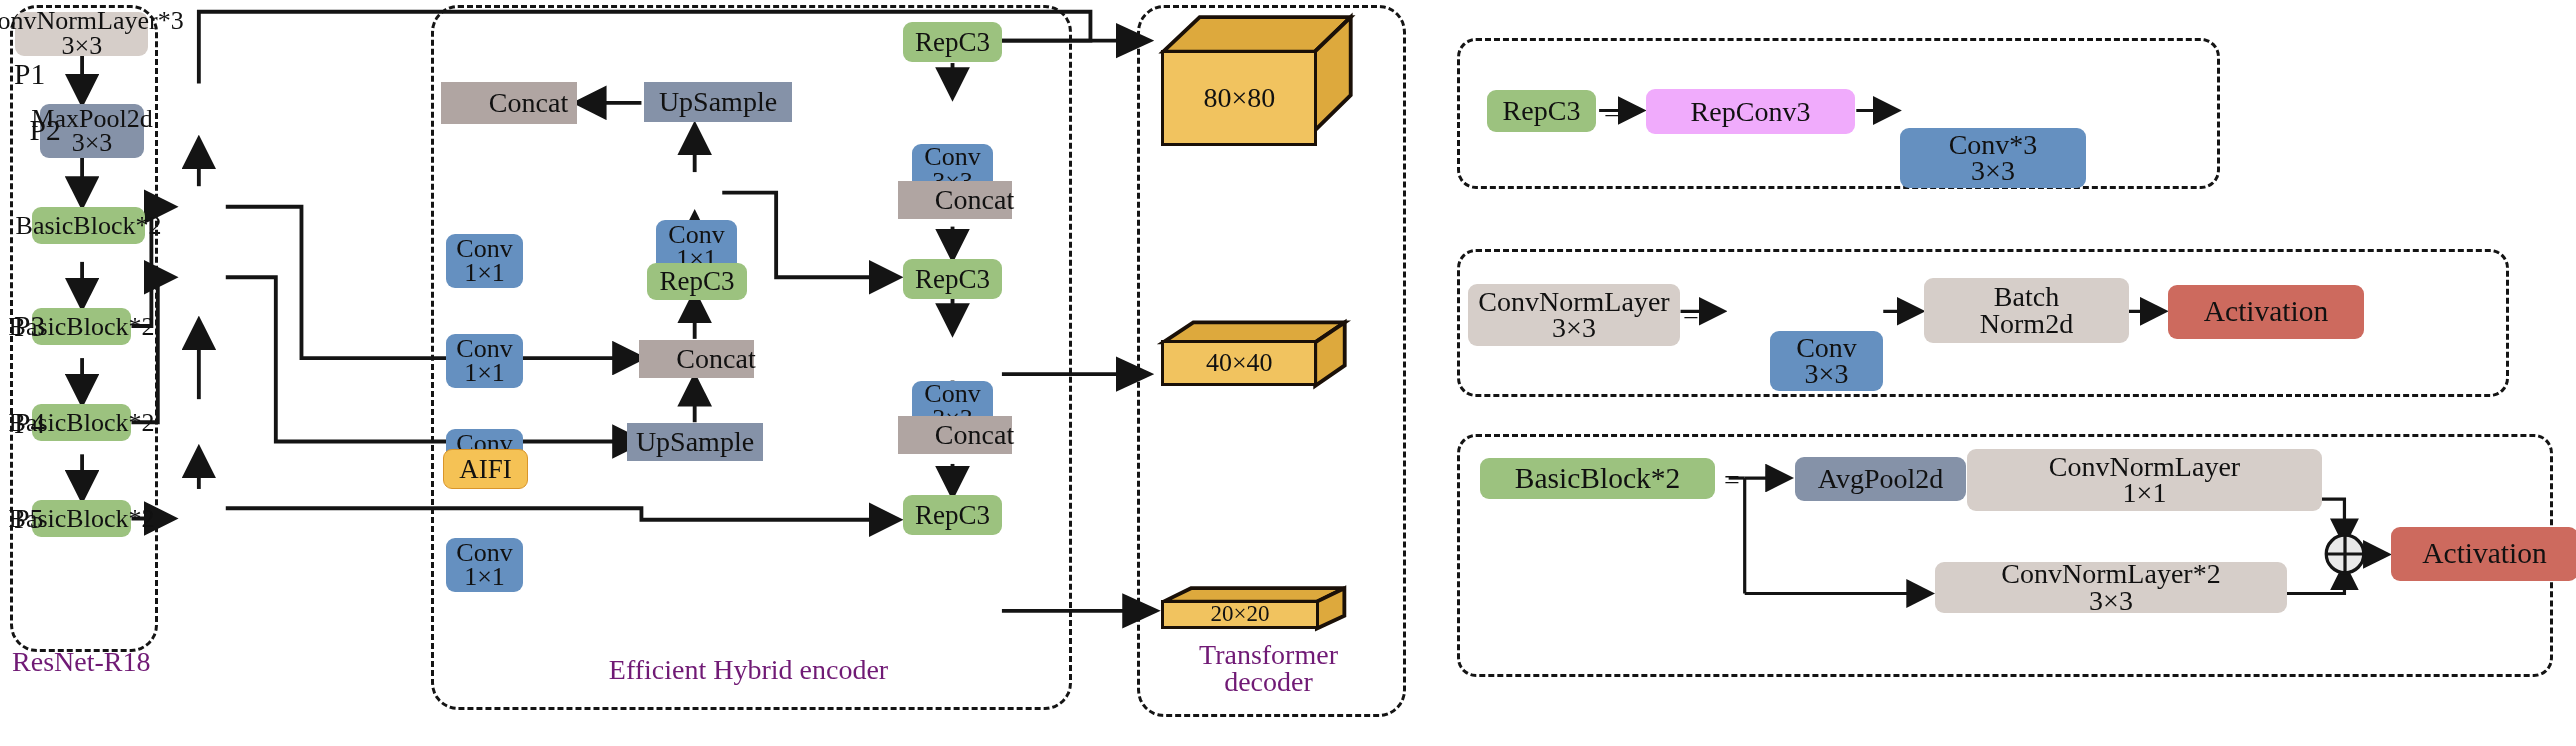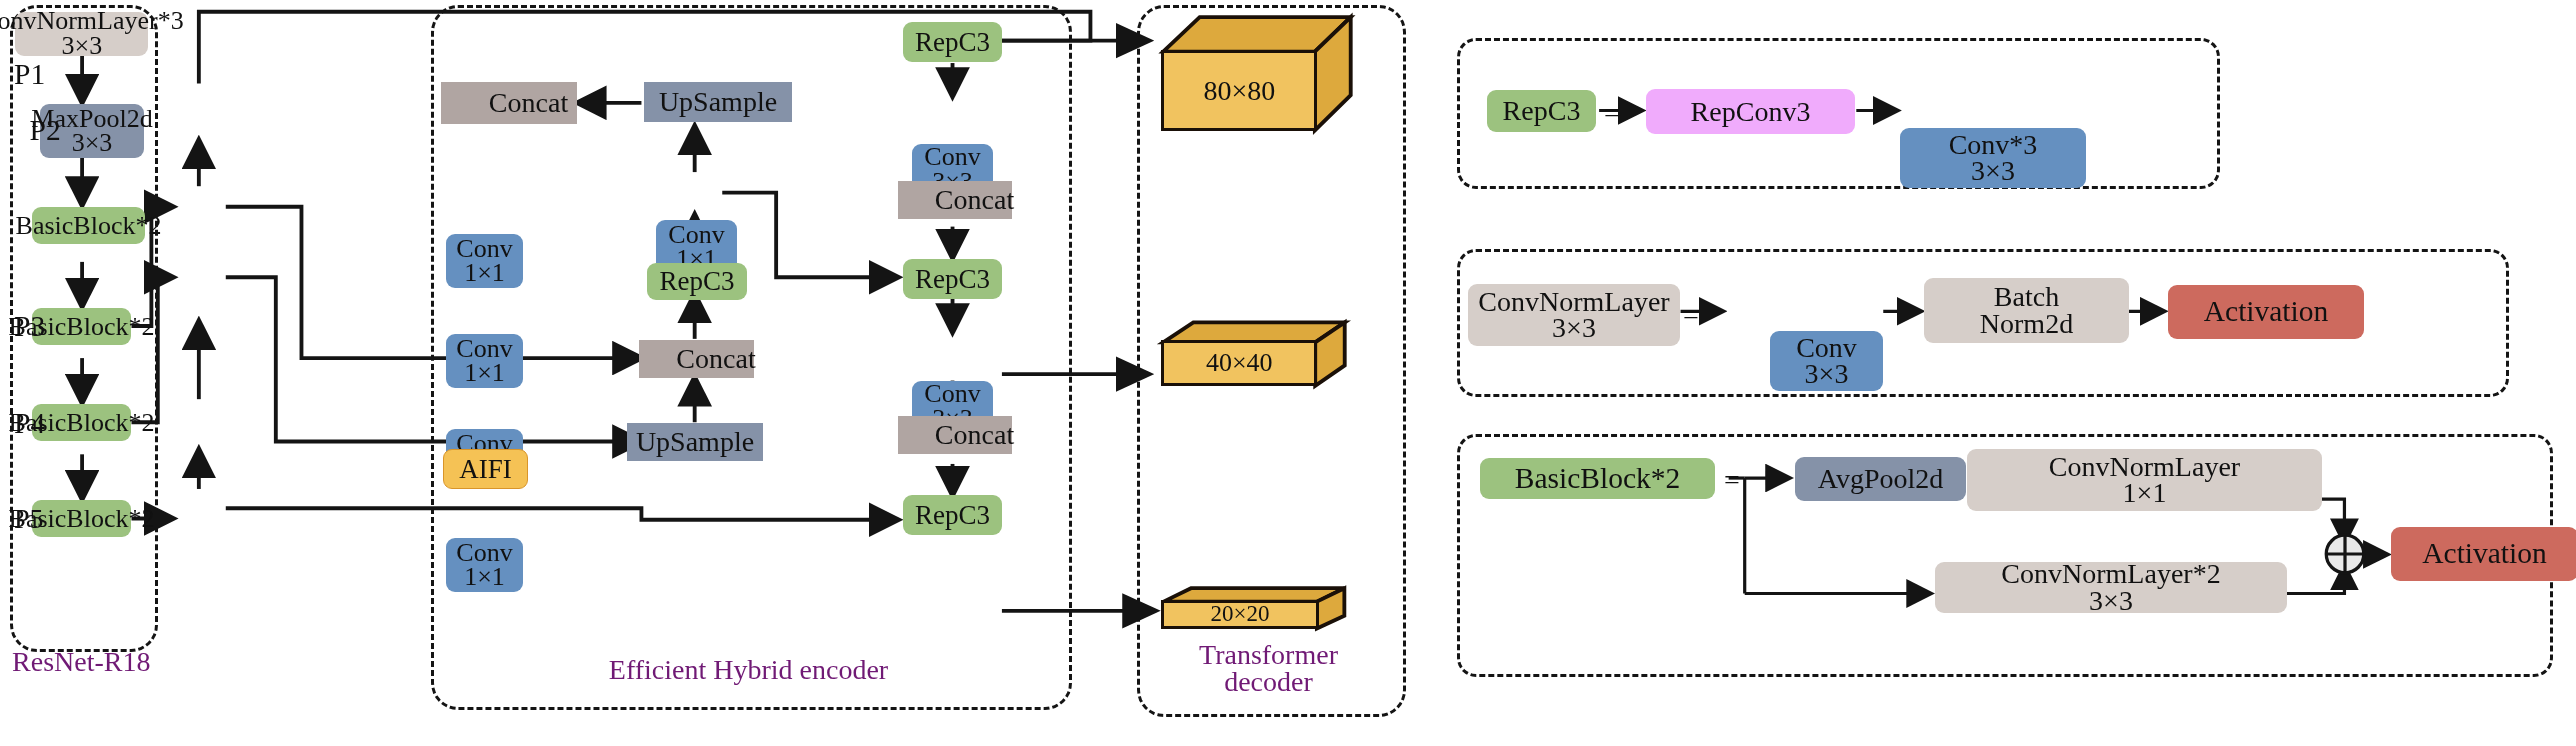--- a/index.html
+++ b/index.html
@@ -295,21 +295,21 @@
 
   <div class="node rounded c-green" style="left:903px;top:495px;width:99px;height:40px;font-size:27px;">
     <span class="l1">RepC3</span>
   </div>
 
   <div class="cube" style="left:1160px;top:13px;width:192px;height:119px;">
     <svg width="192" height="119" viewBox="0 0 300 185">
       <polygon points="5,60 62,6 298,6 242,60" fill="#dda93d" stroke="#1a1008" stroke-width="6"></polygon>
       <polygon points="242,60 298,6 298,128 242,183" fill="#dda93d" stroke="#1a1008" stroke-width="6"></polygon>
     </svg>
-    <div class="face-front" style="left:1.3px;top:37px;width:156px;height:81px;font-size:28px;">
+    <div class="face-front" style="left:1.3px;top:37px;width:156px;height:96px;font-size:28px;">
       <span>80×80</span>
     </div>
   </div>
 
   <div class="cube" style="left:1160px;top:319px;width:186px;height:71px;">
     <svg width="186" height="71" viewBox="0 0 290 110">
       <polygon points="5,36 52,5 288,5 242,36" fill="#dda93d" stroke="#1a1008" stroke-width="6"></polygon>
       <polygon points="242,36 288,5 288,72 242,104" fill="#dda93d" stroke="#1a1008" stroke-width="6"></polygon>
     </svg>
     <div class="face-front" style="left:1.3px;top:21px;width:156px;height:46px;font-size:26px;">

